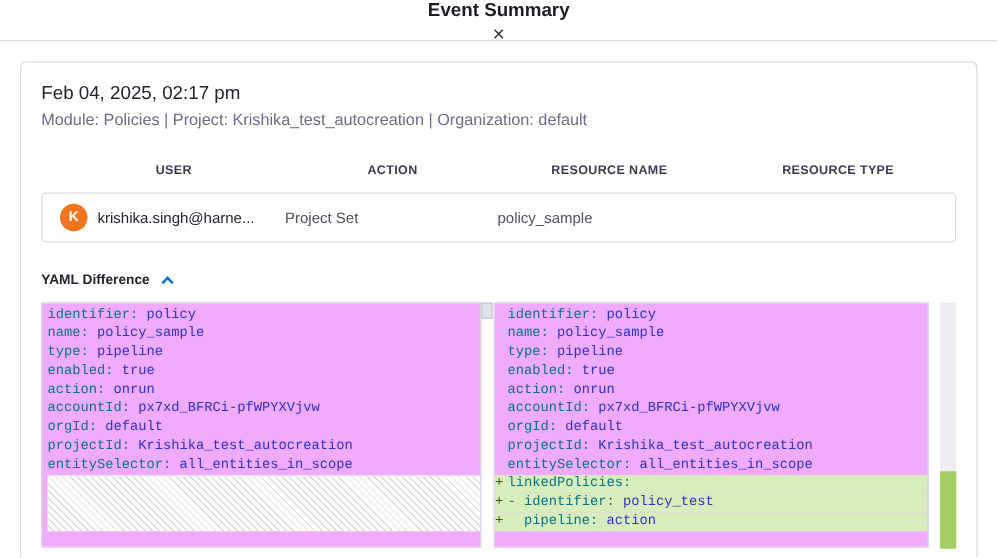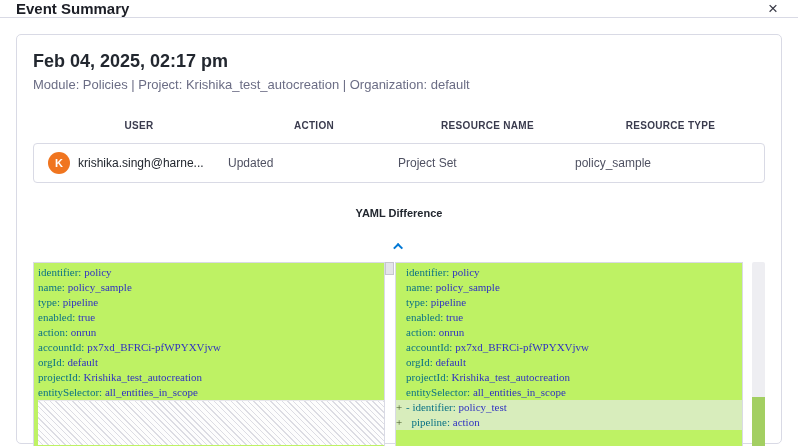--- a/index.html
+++ b/index.html
@@ -9,48 +9,48 @@
     --key:#0b7285;
     --value:#3032c1;
     --scrollmap-green:#a3cf62;
     --border:#d9dae5;
     --text-dark:#22272f;
     --text-gray:#6b6d85;
   }
   *{box-sizing:border-box;margin:0;padding:0;}
   html,body{width:798px;height:446px;overflow:hidden;background:#fff;
     font-family:"Liberation Sans",sans-serif;color:var(--text-dark);}
-  .topbar{height:18px;display:flex;align-items:center;justify-content:space-between;
-    padding:0 16px;border-bottom:1px solid var(--border);}
+  .topbar{height:33px;display:flex;align-items:center;justify-content:space-between;
+    padding:0 16px;border-bottom:1px solid var(--border);flex-direction:column;}
   .topbar h1{font-size:15px;font-weight:700;color:#1c1e26;}
   .close-btn{border:0;background:none;font-size:17px;line-height:1;color:#383946;
     cursor:pointer;padding:2px 4px;font-family:"Liberation Sans",sans-serif;}
   .card{margin:16px;border:1px solid var(--border);border-radius:5px;background:#fff;
     padding:16px;height:410px;}
-  .ts{font-size:18px;font-weight:700;color:var(--text-dark);}
+  .ts{font-size:15px;font-weight:400;color:var(--text-dark);}
   .meta{font-size:13px;color:var(--text-gray);margin-top:5px;}
   .thead{display:grid;grid-template-columns:180px 170px 177px 1fr;
     padding-left:16px;margin-top:28px;text-align:center;}
   .thead span{font-size:10px;font-weight:700;color:#3a3b4e;letter-spacing:.3px;}
   .trow{display:grid;grid-template-columns:180px 170px 177px 1fr;align-items:center;
     border:1px solid var(--border);border-radius:4px;margin-top:12px;height:40px;
     padding-left:14px;}
   .cell{font-size:12px;color:#4f5162;}
   .cell.user{display:flex;align-items:center;gap:8px;color:var(--text-dark);}
   .avatar{width:22px;height:22px;border-radius:50%;background:var(--avatar-orange);
     color:#fff;font-size:11px;font-weight:700;display:inline-flex;
     align-items:center;justify-content:center;flex:0 0 22px;}
-  .yaml-row{margin-top:24px;display:flex;align-items:center;gap:24px;flex-direction:column;}
+  .yaml-row{margin-top:24px;display:flex;align-items:center;gap:12px;}
   .yaml-row .lbl{font-size:11px;font-weight:700;color:var(--text-dark);}
   .chev{width:7px;height:7px;border-left:2px solid var(--accent-blue);
     border-top:2px solid var(--accent-blue);transform:rotate(45deg) translateY(2px);
     display:inline-block;cursor:pointer;}
   .diff{margin-top:12px;display:flex;align-items:stretch;height:196px;}
-  .pane{flex:1 1 0;border:1px solid var(--border);background:#bef264;overflow:hidden;
-    padding-top:2px;font-family:Liberation Serif, serif;font-size:11px;}
+  .pane{flex:1 1 0;border:1px solid var(--border);background:#f0abfc;overflow:hidden;
+    padding-top:2px;font-family:Liberation Mono, monospace;font-size:11px;}
   .pane.left{padding-left:4px;}
   .gutter{width:10px;position:relative;}
   .gut-box{position:absolute;top:0;left:0;width:9px;height:13px;background:#e4e4ea;
     border:1px solid #c6c6d0;}
   .cm-line{height:15px;line-height:15px;white-space:pre;}
   .cm-line.added{background:var(--diff-added-bg);}
   .marker{display:inline-block;width:10px;color:#3d5220;}
   .tok-key{color:var(--key);}
   .tok-val{color:var(--value);}
   .diff-gap{margin-top:0;background:#fdfdfd;border-top:1px solid #e7e7ec;
@@ -77,21 +77,20 @@
     <span>ACTION</span>
     <span>RESOURCE NAME</span>
     <span>RESOURCE TYPE</span>
   </div>
 
   <div class="trow">
     <div class="cell user">
       <span class="avatar">K</span>
       <span>krishika.singh@harne...</span>
     </div>
-    <div class="cell">Updated</div>
     <div class="cell">Project Set</div>
     <div class="cell">policy_sample</div>
   </div>
 
   <div class="yaml-row">
     <span class="lbl">YAML Difference</span>
     <span class="chev"></span>
   </div>
 
   <div class="diff">
@@ -113,20 +112,21 @@
     <div class="pane right" id="pane-right">
         <div class="cm-line"><span class="marker"> </span><span class="tok-key">identifier:</span><span class="tok-val"> policy</span></div>
         <div class="cm-line"><span class="marker"> </span><span class="tok-key">name:</span><span class="tok-val"> policy_sample</span></div>
         <div class="cm-line"><span class="marker"> </span><span class="tok-key">type:</span><span class="tok-val"> pipeline</span></div>
         <div class="cm-line"><span class="marker"> </span><span class="tok-key">enabled:</span><span class="tok-val"> true</span></div>
         <div class="cm-line"><span class="marker"> </span><span class="tok-key">action:</span><span class="tok-val"> onrun</span></div>
         <div class="cm-line"><span class="marker"> </span><span class="tok-key">accountId:</span><span class="tok-val"> px7xd_BFRCi-pfWPYXVjvw</span></div>
         <div class="cm-line"><span class="marker"> </span><span class="tok-key">orgId:</span><span class="tok-val"> default</span></div>
         <div class="cm-line"><span class="marker"> </span><span class="tok-key">projectId:</span><span class="tok-val"> Krishika_test_autocreation</span></div>
         <div class="cm-line"><span class="marker"> </span><span class="tok-key">entitySelector:</span><span class="tok-val"> all_entities_in_scope</span></div>
+        <div class="cm-line added"><span class="marker">+</span><span class="tok-key">linkedPolicies:</span></div>
         <div class="cm-line added"><span class="marker">+</span><span class="tok-key">- </span><span class="tok-key">identifier:</span><span class="tok-val"> policy_test</span></div>
         <div class="cm-line added"><span class="marker">+</span><span class="tok-key">  </span><span class="tok-key">pipeline:</span><span class="tok-val"> action</span></div>
       </div>
     <div class="scrollmap">
       <div class="sm-green"></div>
     </div>
   </div>
 </div>
 
 </body></html>

